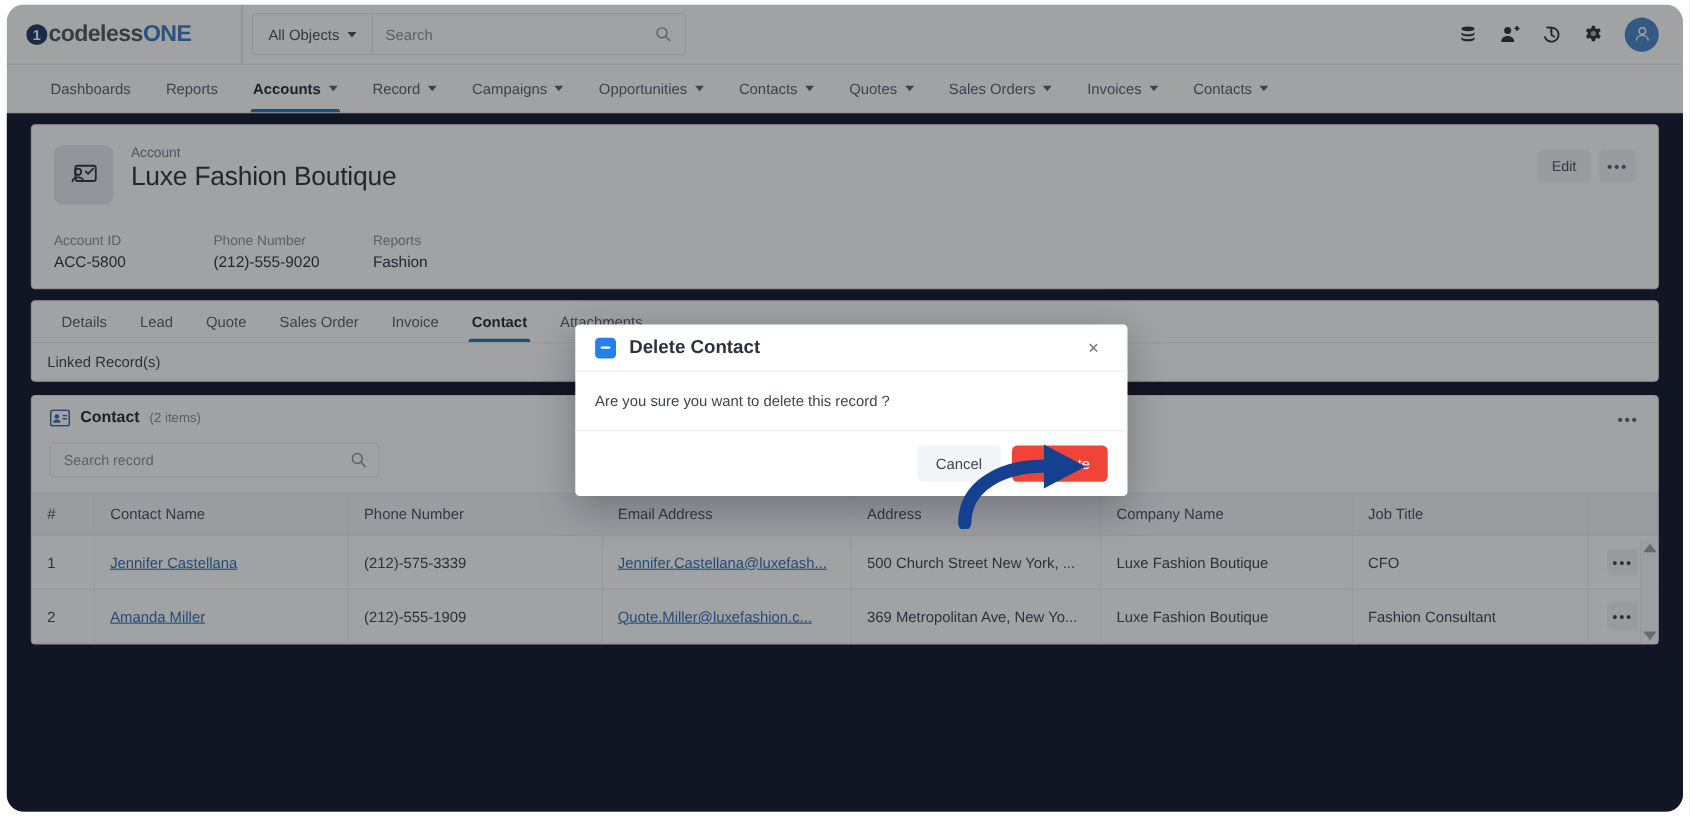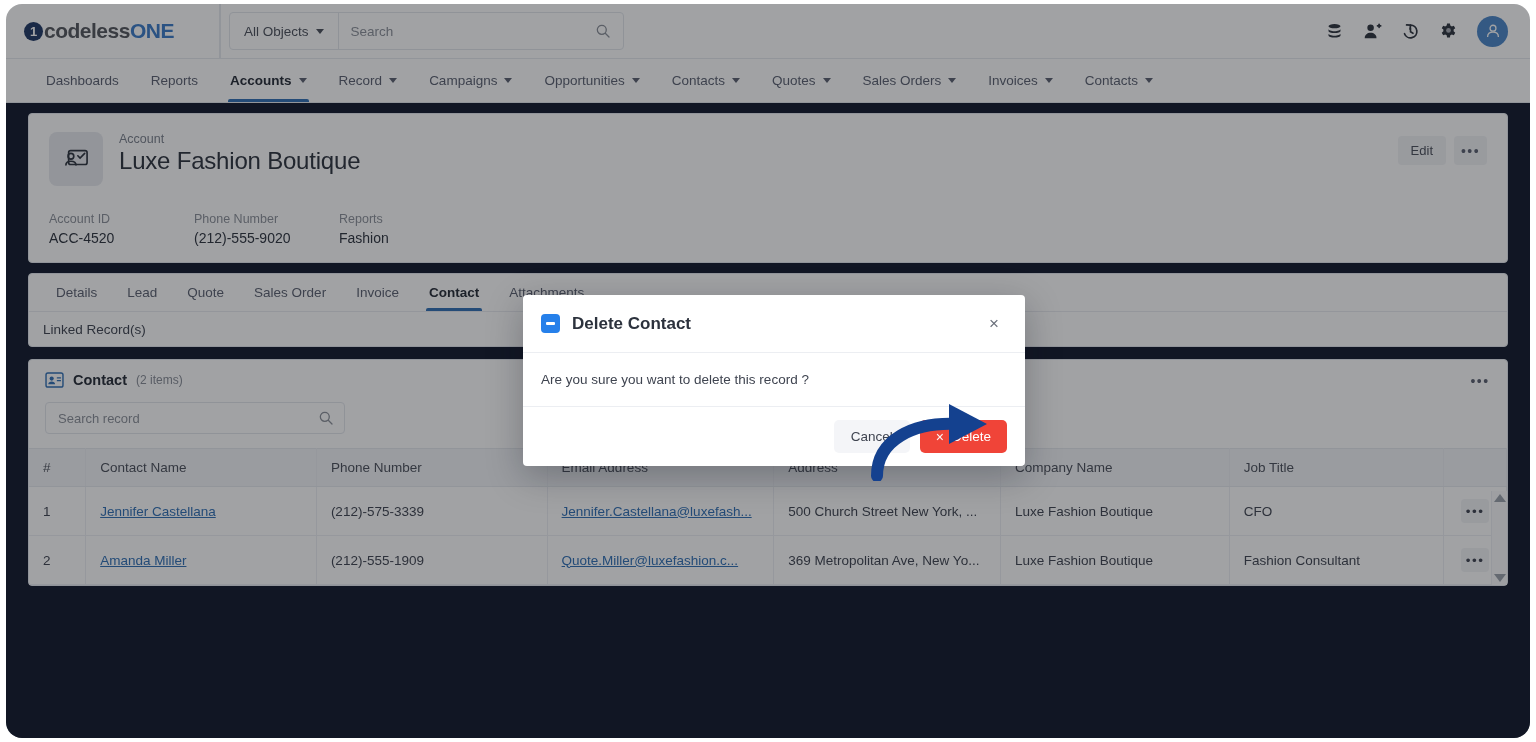--- a/index.html
+++ b/index.html
@@ -263,21 +263,21 @@
   .modal {
     position:absolute;
     left:517px; top:291px;
     width:502px;
     background:#fff;
     border-radius:4px;
     box-shadow: 0 10px 36px rgba(10,14,25,0.28);
     z-index: 100;
   }
   .modal-head {
-    height:58px; display:flex; align-items:center; padding:0 18px;
+    height:43px; display:flex; align-items:center; padding:0 18px;
     border-bottom:1px solid #eceef2;
   }
   .modal-icon {
     width:19px;height:19px;border-radius:4px;background:#2680ea;
     display:flex;align-items:center;justify-content:center;flex:none;margin-right:12px;
   }
   .modal-icon i { display:block; width:9px;height:2.5px;background:#fff;border-radius:1px; }
   .modal-title { font-size:17px;color:#2c323d;font-weight:700; }
   .modal-close {
     margin-left:auto; width:26px;height:26px;
@@ -438,21 +438,21 @@
         </div>
 
         <div class="rec-actions">
           <button class="btn-ghost">Edit</button>
           <button class="btn-ghost sq">•••</button>
         </div>
 
         <div class="rec-fields">
           <div class="rec-field">
             <div class="lab">Account ID</div>
-            <div class="val">ACC-4520</div>
+            <div class="val">ACC-5800</div>
           </div>
           <div class="rec-field">
             <div class="lab">Phone Number</div>
             <div class="val">(212)-555-9020</div>
           </div>
           <div class="rec-field">
             <div class="lab">Reports</div>
             <div class="val">Fashion</div>
           </div>
         </div>

